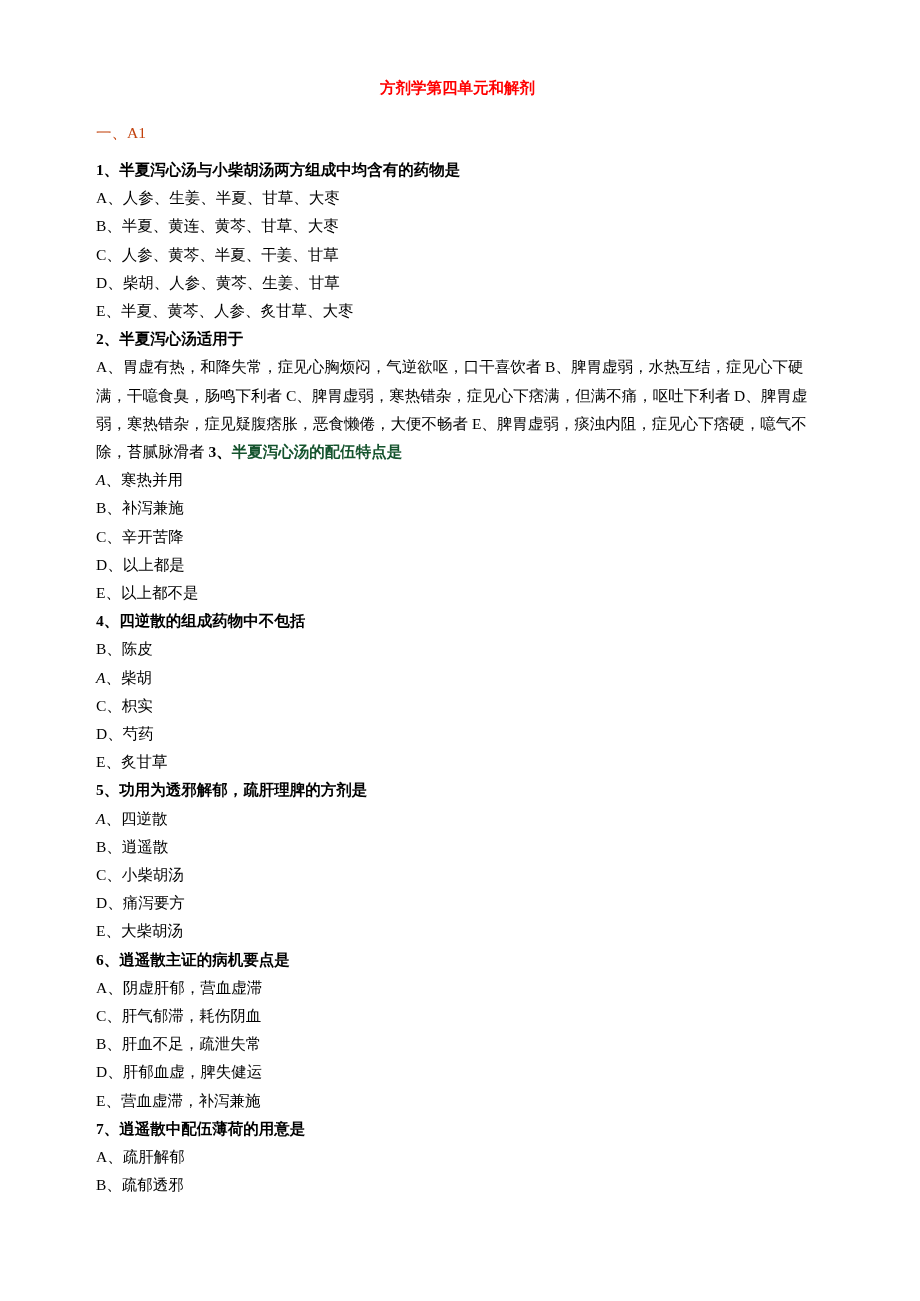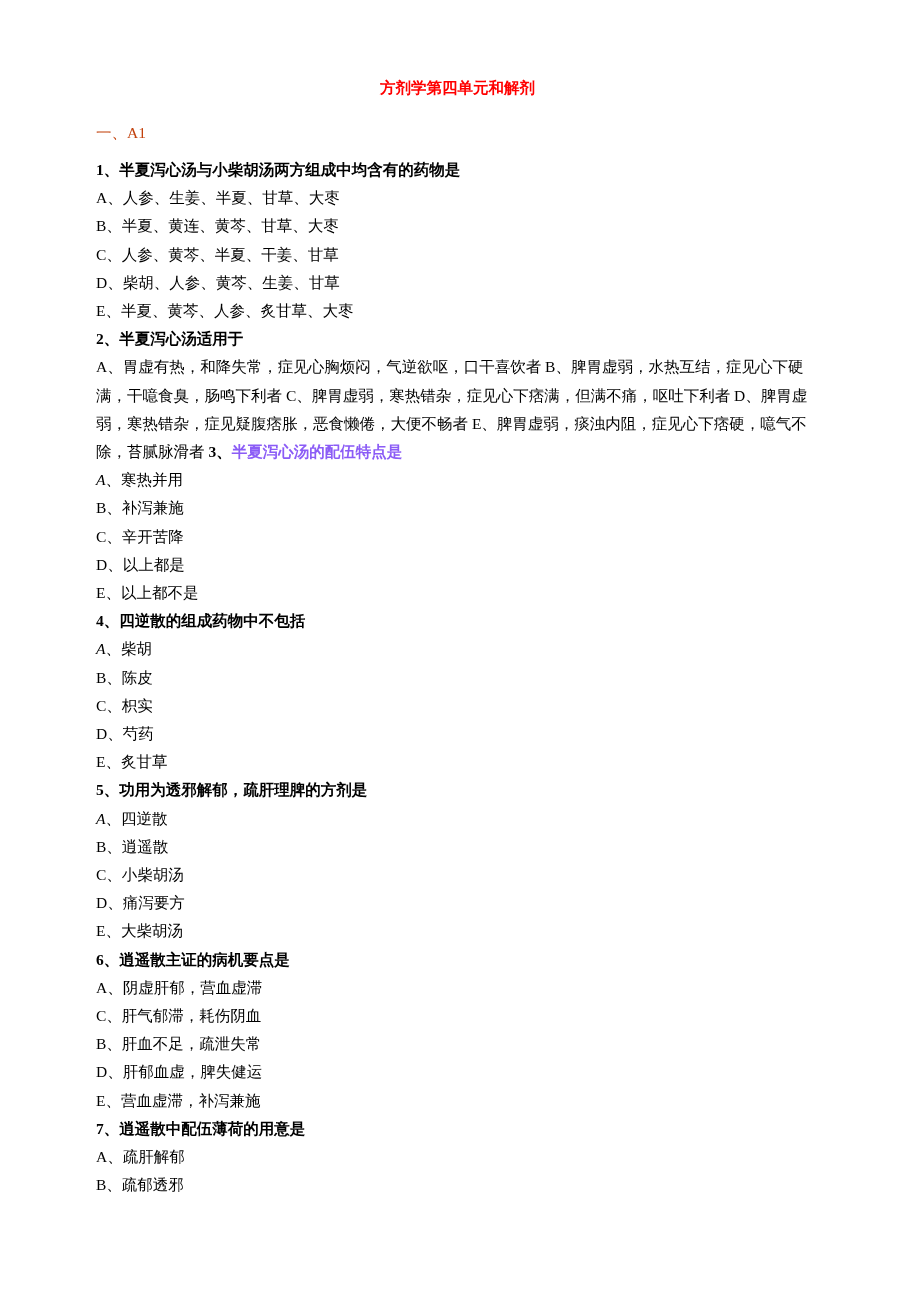--- a/index.html
+++ b/index.html
@@ -35,21 +35,21 @@
   }
   .q-text {
     font-weight: bold;
   }
   .q-num {
     font-weight: bold;
     font-family: "Times New Roman", serif;
   }
   .q-text-red {
     font-weight: bold;
-    color: #8b5cf6;
+    color: #14532d;
   }
   .opt {
     display: block;
   }
   .italic {
     font-style: italic;
     font-family: "Times New Roman", serif;
   }
   .q2-para {
     line-height: 1.82;
@@ -83,22 +83,22 @@
   <div class="question-block">
     <span class="opt"><span class="italic">A</span><span>、寒热并用</span></span>
     <span class="opt">B、补泻兼施</span>
     <span class="opt">C、辛开苦降</span>
     <span class="opt">D、以上都是</span>
     <span class="opt">E、以上都不是</span>
   </div>
 
   <div class="question-block">
     <span class="q-num">4</span><span class="q-text">、</span><span class="q-text">四逆散的组成药物中不包括</span>
+    <span class="opt">B、陈皮</span>
     <span class="opt"><span class="italic">A</span><span>、柴胡</span></span>
-    <span class="opt">B、陈皮</span>
     <span class="opt">C、枳实</span>
     <span class="opt">D、芍药</span>
     <span class="opt">E、炙甘草</span>
   </div>
 
   <div class="question-block">
     <span class="q-num">5</span><span class="q-text">、</span><span class="q-text">功用为透邪解郁，疏肝理脾的方剂是</span>
     <span class="opt"><span class="italic">A</span><span>、四逆散</span></span>
     <span class="opt">B、逍遥散</span>
     <span class="opt">C、小柴胡汤</span>

